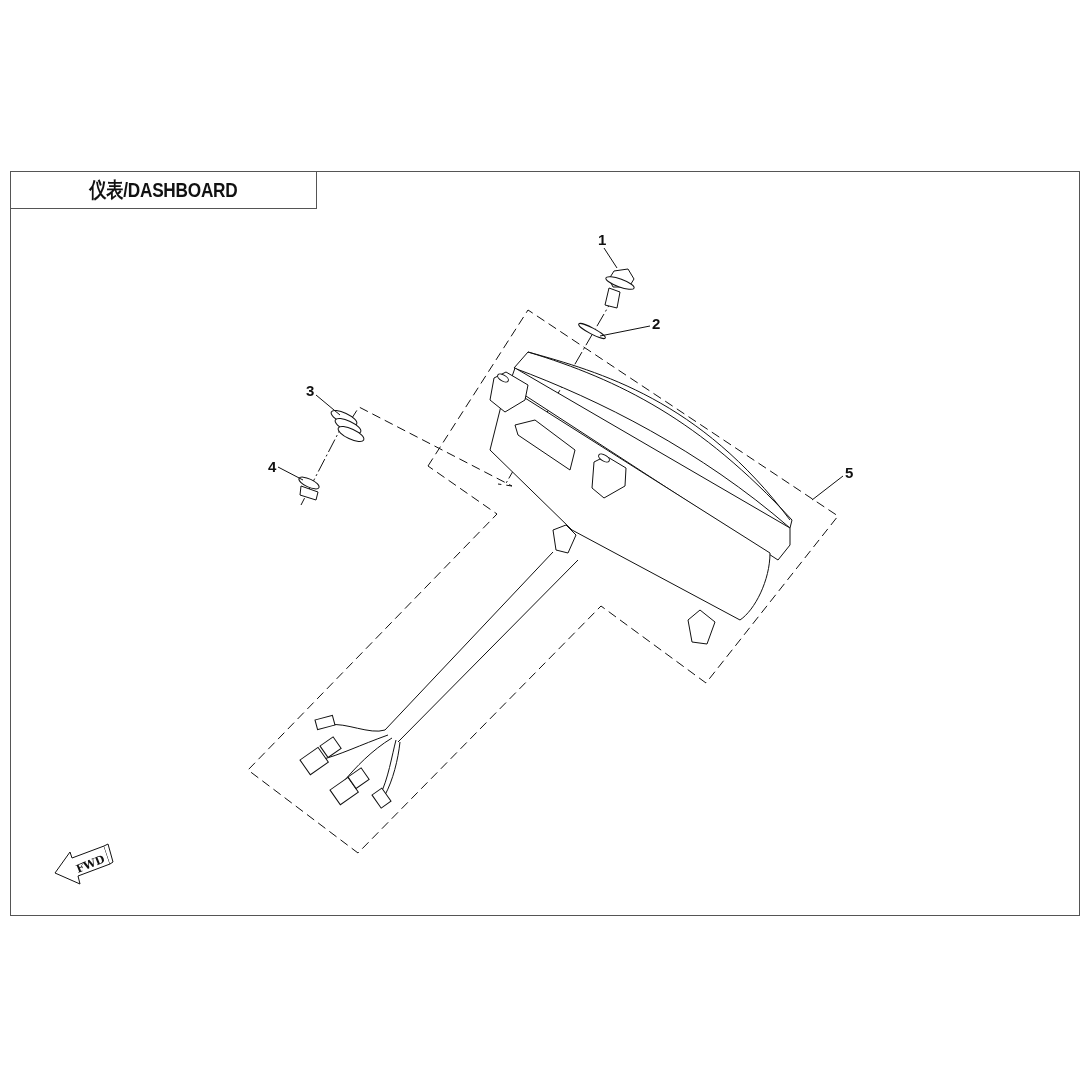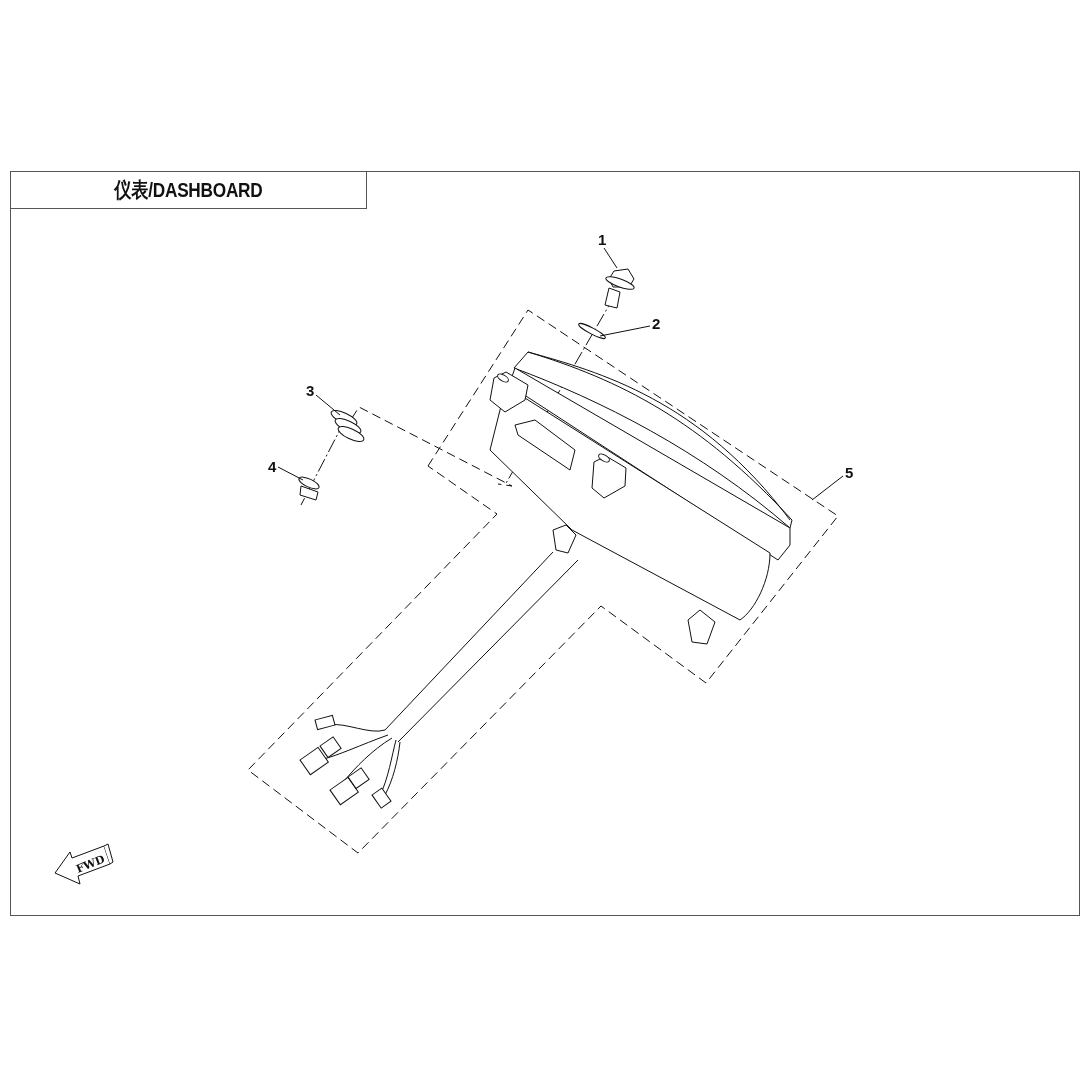--- a/index.html
+++ b/index.html
@@ -1,18 +1,18 @@
 <!DOCTYPE html>
 <html><head>
   <meta charset="utf-8">
   <style>
     html, body { margin: 0; padding: 0; background: #ffffff; }
     body { width: 1090px; height: 1090px; position: relative; overflow: hidden; font-family: "Liberation Sans", sans-serif; }
     .frame { position: absolute; left: 10px; top: 171px; width: 1070px; height: 745px; border: 1px solid #555; box-sizing: border-box; }
-    .title-box { position: absolute; left: 10px; top: 171px; width: 357px; height: 38px; border-right: 1px solid #555; border-bottom: 1px solid #555; box-sizing: border-box; display: flex; align-items: center; justify-content: center; }
+    .title-box { position: absolute; left: 10px; top: 171px; width: 307px; height: 38px; border-right: 1px solid #555; border-bottom: 1px solid #555; box-sizing: border-box; display: flex; align-items: center; justify-content: center; }
     .title-text { font-family: "Liberation Sans", sans-serif; font-weight: bold; font-size: 21px; color: #111; transform: scaleX(0.82); letter-spacing: -0.3px; }
     svg.drawing { position: absolute; left: 0; top: 0; }
     .callout { font-family: "Liberation Sans", sans-serif; font-weight: bold; font-size: 15px; fill: #111; }
     .fwd-text { font-family: "DejaVu Serif", serif; font-weight: bold; font-size: 11px; fill: #111; }
   </style>
 </head>
 <body>
 
 <div class="frame"></div>
 <div class="title-box">

